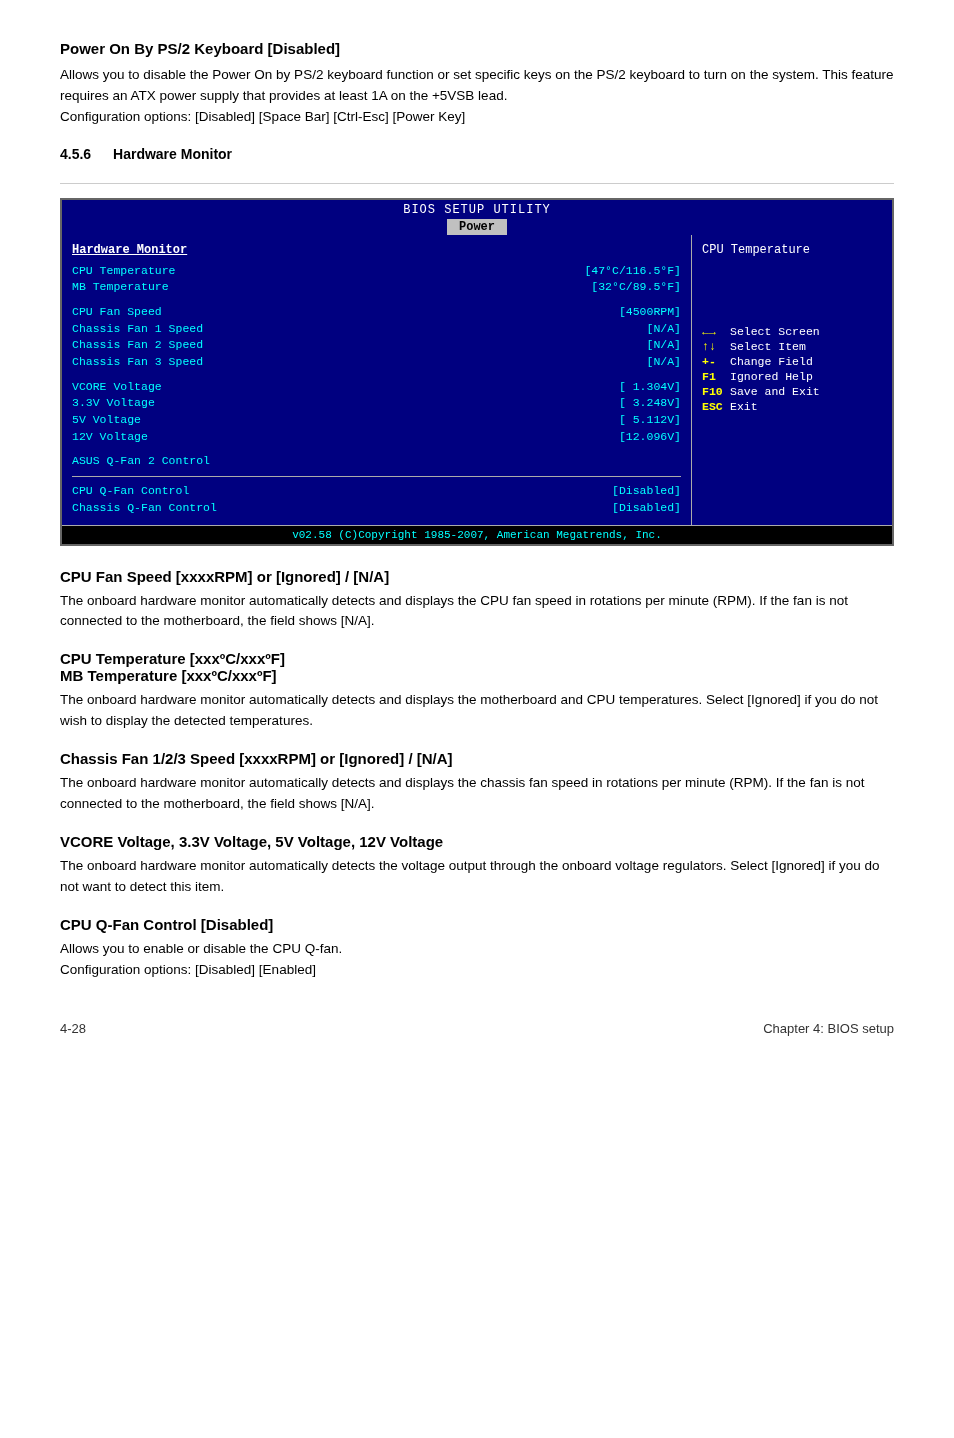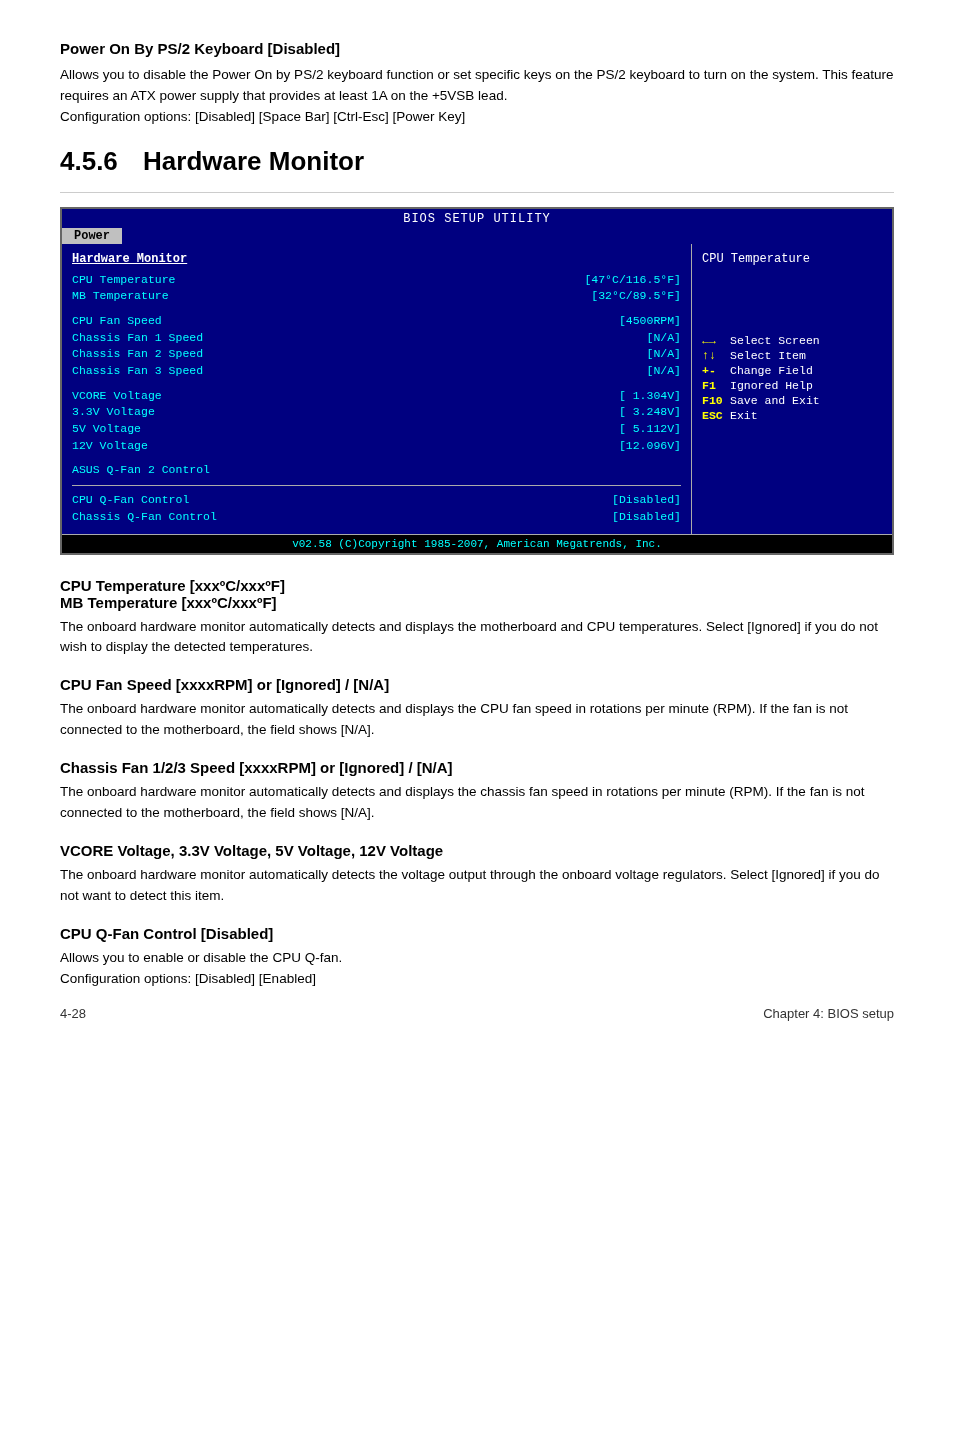--- a/index.html
+++ b/index.html
@@ -20,25 +20,25 @@
       margin-bottom: 8px;
     }
     .section-body {
       font-size: 13.5px;
       line-height: 1.55;
       margin-bottom: 18px;
     }
 
     
     .hardware-monitor-heading {
-      font-size: 26px;
+      font-size: 14px;
       font-weight: bold;
       margin-bottom: 14px;
       border-bottom: 1px solid #ccc;
-      padding-bottom: 15px;
+      padding-bottom: 21px;
     }
     .hardware-monitor-heading span.num {
       margin-right: 18px;
     }
 
     
     .bios-box {
       background: #000080;
       color: #fff;
       font-family: 'Courier New', Courier, monospace;
@@ -53,21 +53,21 @@
       color: #fff;
       font-size: 12px;
     }
     .bios-header .bios-title {
       color: #fff;
       letter-spacing: 1px;
     }
     .bios-header .bios-tab-bar {
       margin-top: 2px;
       display: flex;
-      justify-content: flex-start;
+      justify-content: center;
       gap: 0;
     }
     .bios-tab {
       padding: 1px 12px;
       color: #000;
       background: #aaa;
       font-size: 12px;
     }
     .bios-tab.active {
       background: #c0c0c0;
@@ -151,21 +151,21 @@
     .sub-body {
       font-size: 13.5px;
       line-height: 1.55;
       margin-bottom: 4px;
     }
 
     
     .page-footer {
       display: flex;
       justify-content: space-between;
-      margin-top: 16px;
+      margin-top: 40px;
       font-size: 13px;
       color: #333;
     }
   </style>
 </head>
 <body>
 
 <div>
   <div class="section-title">Power On By PS/2 Keyboard [Disabled]</div>
   <div class="section-body">
@@ -283,37 +283,37 @@
         <span class="bios-key-desc">Exit</span>
       </div>
     </div>
   </div>
   <div class="bios-footer">v02.58 (C)Copyright 1985-2007, American Megatrends, Inc.</div>
 </div>
 
 <div>
 
   <div>
+    <div class="sub-title">CPU Fan Speed [xxxxRPM] or [Ignored] / [N/A]</div>
+    <div class="sub-body">
+      The onboard hardware monitor automatically detects and displays the CPU fan speed in rotations per minute (RPM). If the fan is not connected to the motherboard, the field shows [N/A].
+    </div>
+  </div>
+
+  <div>
     <div class="sub-title">
       CPU Temperature [xxxºC/xxxºF]<br>
       MB Temperature [xxxºC/xxxºF]
     </div>
     <div class="sub-body">
       The onboard hardware monitor automatically detects and displays the motherboard and CPU temperatures. Select [Ignored] if you do not wish to display the detected temperatures.
     </div>
   </div>
 
   <div>
-    <div class="sub-title">CPU Fan Speed [xxxxRPM] or [Ignored] / [N/A]</div>
-    <div class="sub-body">
-      The onboard hardware monitor automatically detects and displays the CPU fan speed in rotations per minute (RPM). If the fan is not connected to the motherboard, the field shows [N/A].
-    </div>
-  </div>
-
-  <div>
     <div class="sub-title">Chassis Fan 1/2/3 Speed [xxxxRPM] or [Ignored] / [N/A]</div>
     <div class="sub-body">
       The onboard hardware monitor automatically detects and displays the chassis fan speed in rotations per minute (RPM). If the fan is not connected to the motherboard, the field shows [N/A].
     </div>
   </div>
 
   <div>
     <div class="sub-title">VCORE Voltage, 3.3V Voltage, 5V Voltage, 12V Voltage</div>
     <div class="sub-body">
       The onboard hardware monitor automatically detects the voltage output through the onboard voltage regulators. Select [Ignored] if you do not want to detect this item.

